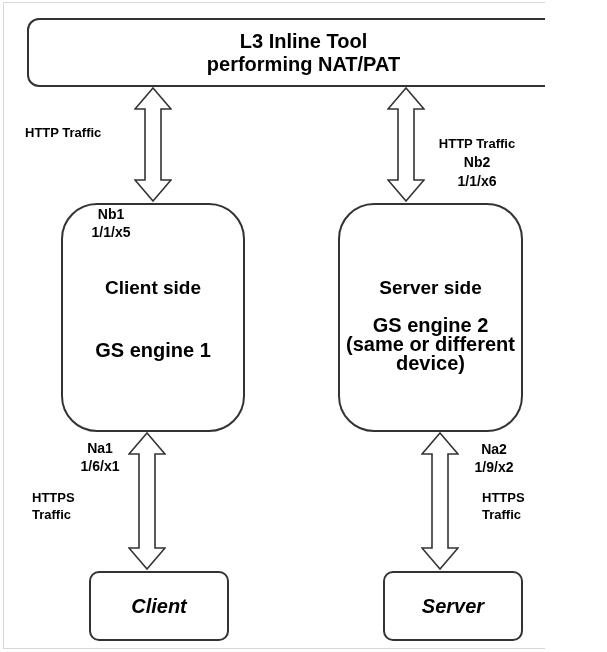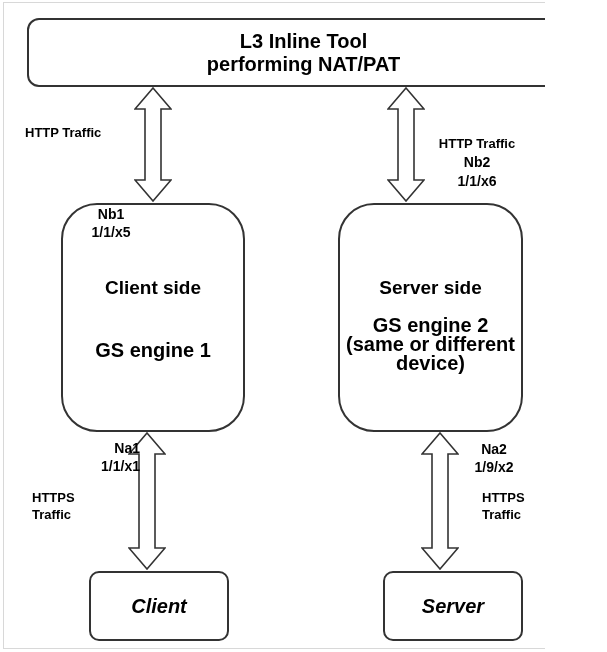--- a/index.html
+++ b/index.html
@@ -69,21 +69,21 @@
     white-space: nowrap;
   }
   .traffic-single { left: 25px; top: 125px; font-size: 13px; }
   .port-block { text-align: center; line-height: 18px; font-size: 14px; }
   .port-nb1   { left: 76px;  top: 165px; width: 70px; margin-top: 40px; }
   .right-top-block {
     left: 436px; top: 134px; width: 82px;
     text-align: center; line-height: 19px; font-size: 14px;
   }
   .right-top-block .t-line { font-size: 13px; line-height: 19px; }
-  .port-na1 { left: 60px;  top: 439px; width: 80px; text-align: right; }
+  .port-na1 { left: 60px;  top: 439px; width: 80px; }
   .port-na2 { left: 454px; top: 440px; width: 80px; }
   .https-block { line-height: 17px; font-size: 13px; }
   .https-left  { left: 32px;  top: 489px; width: 80px; }
   .https-right { left: 482px; top: 489px; width: 80px; }
 </style>
 </head>
 <body>
 
 <div class="canvas">
   <div class="frame"></div>
@@ -134,21 +134,21 @@
   </div>
 
   <div class="lbl right-top-block">
     <div class="t-line">HTTP Traffic</div>
     <div>Nb2</div>
     <div>1/1/x6</div>
   </div>
 
   <div class="lbl port-block port-na1">
     <div>Na1</div>
-    <div>1/1/x1</div>
+    <div>1/6/x1</div>
   </div>
   <div class="lbl https-block https-left">
     <div>HTTPS</div>
     <div>Traffic</div>
   </div>
 
   <div class="lbl port-block port-na2">
     <div>Na2</div>
     <div>1/9/x2</div>
   </div>

